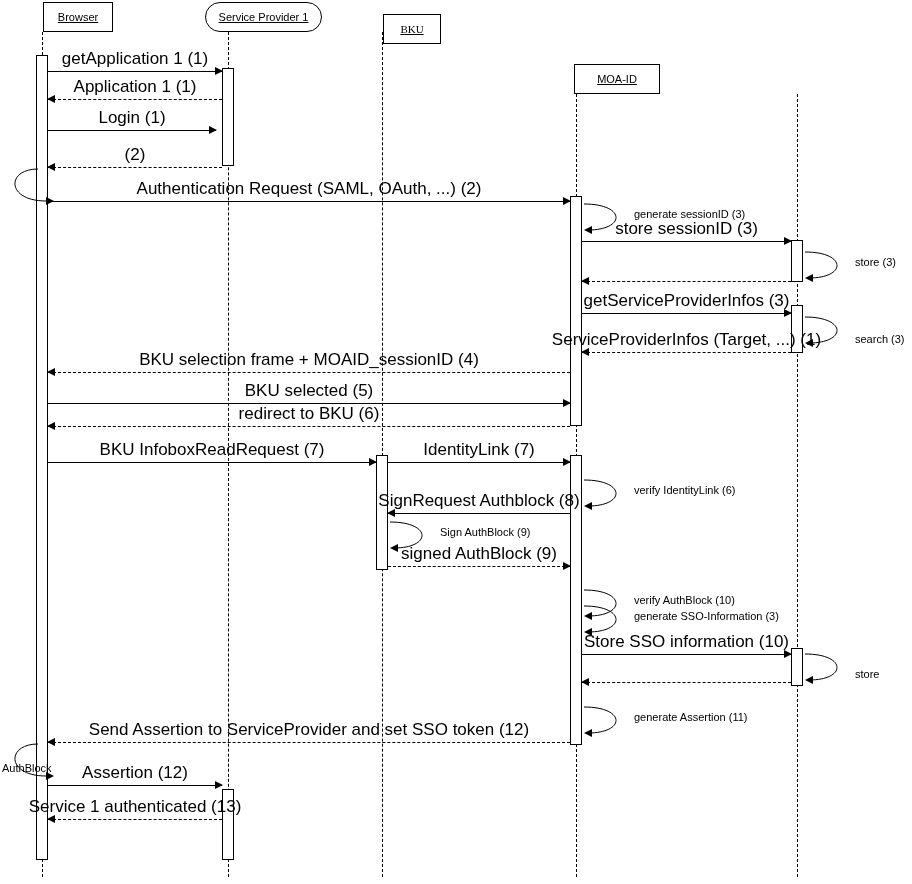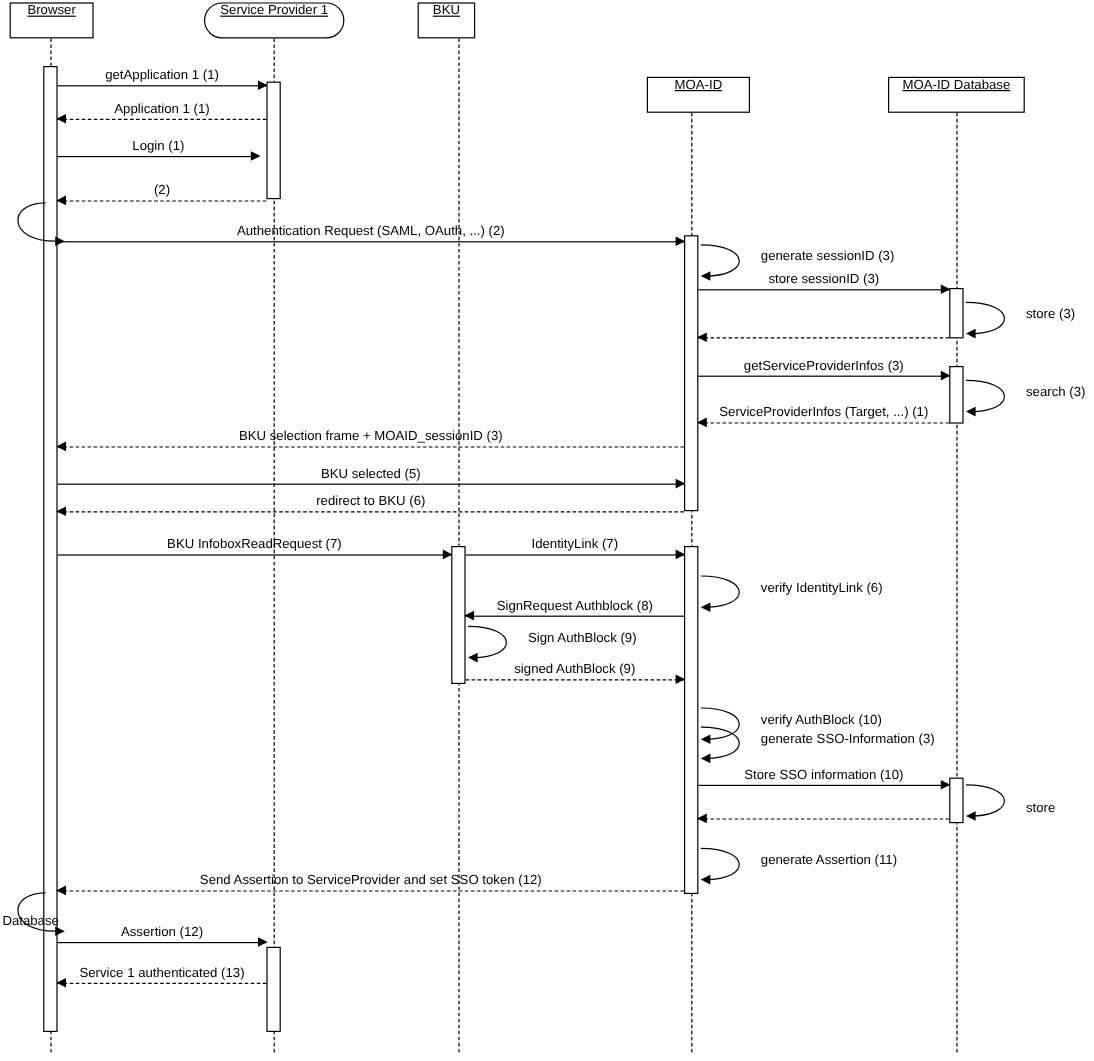--- a/index.html
+++ b/index.html
@@ -1,69 +1,66 @@
 <!DOCTYPE html>
 <html><head>
 <meta charset="utf-8">
 <style>
   html,body{margin:0;padding:0;background:#ffffff;}
   body{font-family:"Liberation Sans", sans-serif;}
   #canvas{position:relative;width:912px;height:884px;overflow:hidden;background:#fff;}
 
   .lifeline-box{
     position:absolute;border:1px solid #000;background:#fff;
-    display:flex;justify-content:center;
-    font-size:11px;color:#000;box-sizing:border-box;
+    display:flex;align-items:center;justify-content:center;
+    font-size:11px;color:#000;box-sizing:border-box;margin-left:35px;
   }
   .lifeline-box span{text-decoration:underline;}
   .lifeline-line{
     position:absolute;width:0;border-left:1px dashed #000;
   }
   .activation{
     position:absolute;background:#fff;border:1px solid #000;box-sizing:border-box;
   }
 
   
   .msg{position:absolute;height:0;}
   .msg .line{position:absolute;left:0;top:0;height:0;width:100%;}
   .msg.solid .line{border-top:1px solid #000;}
   .msg.dashed .line{border-top:1px dashed #000;}
   .arrow{position:absolute;width:0;height:0;top:-4px;
      border-top:4px solid transparent;border-bottom:4px solid transparent;}
   .arrow.right{right:-1px;border-left:8px solid #000;}
   .arrow.left{left:-1px;border-right:8px solid #000;}
   .msg .label{
-    position:absolute;bottom:2px;font-size:11px;color:#000;white-space:nowrap;
+    position:absolute;bottom:2px;font-size:17px;color:#000;white-space:nowrap;
   }
   .msg .label.center{left:50%;transform:translateX(-50%);}
 
   
   .self{position:absolute;}
   .self svg{display:block;overflow:visible;}
   .self .label{position:absolute;font-size:11px;white-space:nowrap;color:#000;}
 </style>
 </head>
 <body>
 
 <div id="canvas">
 
   <div class="lifeline-box" style="left:8px;top:2px;width:70px;height:30px;">
     <span>Browser</span>
   </div>
   <div class="lifeline-box" style="left:170px;top:2px;width:117px;height:30px;border-radius:15px;">
     <span>Service Provider 1</span>
   </div>
-  <div class="lifeline-box" style="left:348px;top:2px;width:48px;height:30px;">
+  <div class="lifeline-box" style="left:348px;top:14px;width:58px;height:30px;font-family:Liberation Serif, serif;">
     <span>BKU</span>
   </div>
   <div class="lifeline-box" style="left:539px;top:64px;width:86px;height:30px;">
     <span>MOA-ID</span>
-  </div>
-  <div class="lifeline-box" style="left:740px;top:64px;width:114px;height:30px;">
-    <span>MOA-ID Database</span>
   </div>
 
   <div class="lifeline-line" style="left:42px;top:32px;height:845px;"></div>
   <div class="lifeline-line" style="left:228px;top:32px;height:845px;"></div>
   <div class="lifeline-line" style="left:382px;top:32px;height:845px;"></div>
   <div class="lifeline-line" style="left:576px;top:94px;height:783px;"></div>
   <div class="lifeline-line" style="left:797px;top:94px;height:783px;"></div>
 
   <div class="activation" style="left:36px;top:55px;width:12px;height:805px;"></div>
   <div class="activation" style="left:222px;top:68px;width:12px;height:98px;"></div>
@@ -144,33 +141,33 @@
     <div class="line"></div>
       <div class="arrow right"></div>
     <div class="label center">getServiceProviderInfos (3)</div>
   </div>
 
   <div class="self" style="left:803px;top:313px;">
     <svg width="52" height="34" viewBox="0 0 52 34">
       <path d="M2,4 C44,4 44,30 6,30" fill="none" stroke="#000" stroke-width="1"></path>
       <polygon points="10,26 2,30 10,34" fill="#000"></polygon>
     </svg>
-    <div class="label" style="left:52px;top:8px;">search (3)</div>
+    <div class="label" style="left:52px;top:20px;">search (3)</div>
   </div>
 
   <div class="msg dashed" style="left:582px;top:352px;width:209px;">
     <div class="line"></div>
       <div class="arrow left"></div>
     <div class="label center">ServiceProviderInfos (Target, ...) (1)</div>
   </div>
 
   <div class="msg dashed" style="left:48px;top:372px;width:522px;">
     <div class="line"></div>
       <div class="arrow left"></div>
-    <div class="label center">BKU selection frame + MOAID_sessionID (3)</div>
+    <div class="label center">BKU selection frame + MOAID_sessionID (4)</div>
   </div>
 
   <div class="msg solid" style="left:48px;top:403px;width:522px;">
     <div class="line"></div>
       <div class="arrow right"></div>
     <div class="label center">BKU selected (5)</div>
   </div>
 
   <div class="msg dashed" style="left:48px;top:426px;width:522px;">
     <div class="line"></div>
@@ -266,21 +263,21 @@
     <div class="line"></div>
       <div class="arrow left"></div>
     <div class="label center">Send Assertion to ServiceProvider and set SSO token (12)</div>
   </div>
 
   <div class="self" style="left:2px;top:740px;">
     <svg width="52" height="42" viewBox="0 0 52 42">
       <path d="M36,4 C4,4 4,36 44,36" fill="none" stroke="#000" stroke-width="1"></path>
       <polygon points="44,32 52,36 44,40" fill="#000"></polygon>
     </svg>
-    <div class="label" style="left:0px;top:22px;">Database</div>
+    <div class="label" style="left:0px;top:22px;">AuthBlock</div>
   </div>
 
   <div class="msg solid" style="left:48px;top:785px;width:174px;">
     <div class="line"></div>
       <div class="arrow right"></div>
     <div class="label center">Assertion (12)</div>
   </div>
 
   <div class="msg dashed" style="left:48px;top:819px;width:174px;">
     <div class="line"></div>

